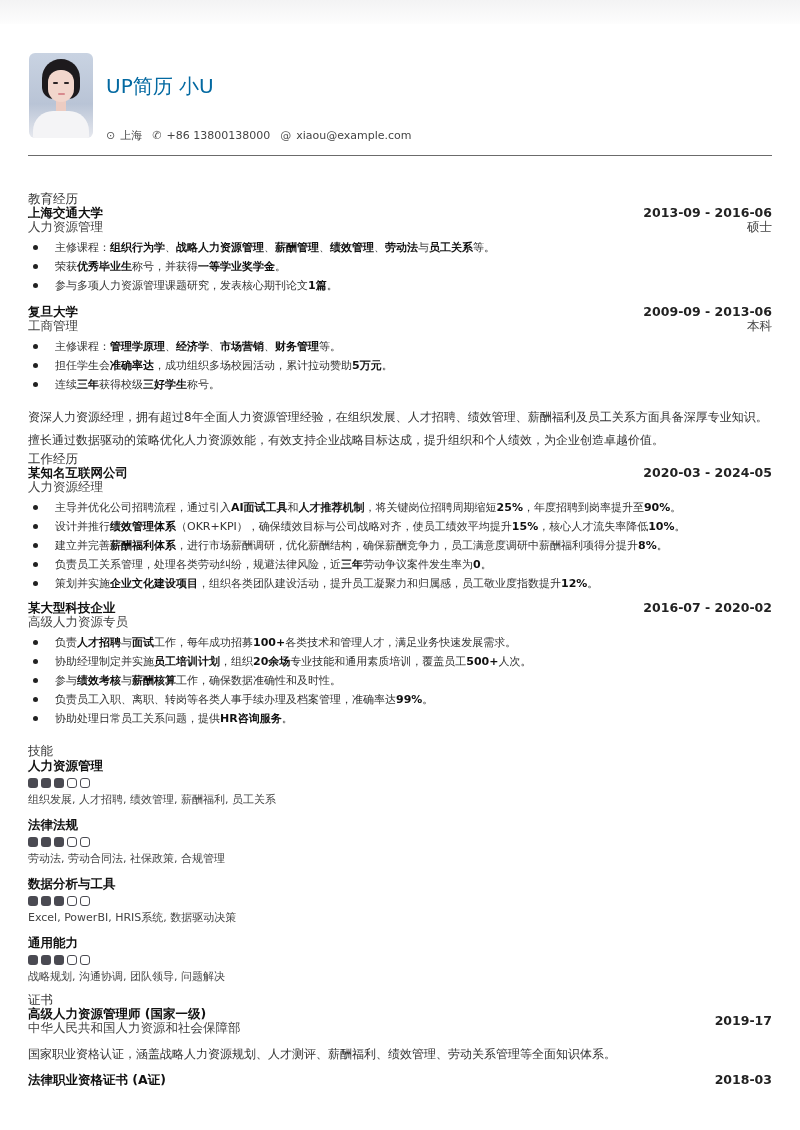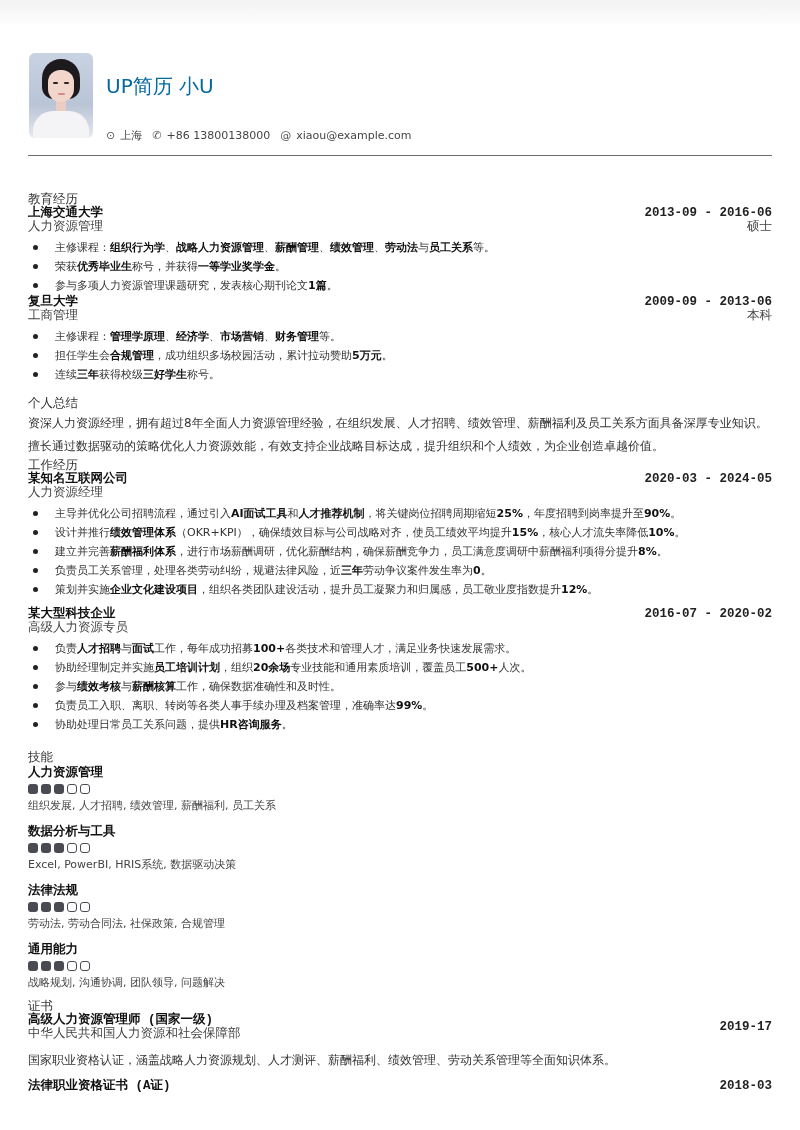--- a/index.html
+++ b/index.html
@@ -35,21 +35,21 @@
     position: absolute; left: 78px; top: 104px;
     font-size: 11px; color: #444; display: flex; align-items: center;
   }
   .contacts .ic { font-size: 11px; color: #555; margin-right: 5px; }
   .contacts .item { display:flex; align-items:center; margin-right: 10px; }
   .divider { position:absolute; left:0; top:131px; width: 744px; height: 1px; background: #6b6b6b; }
 
   
   .section-title { font-size: 12.5px; color: #333; line-height: 14px; }
   .entry { position: relative; }
-  .entry-head { display:flex; justify-content: space-between; align-items: flex-start; font-family: Liberation Mono, monospace; }
+  .entry-head { display:flex; justify-content: space-between; align-items: flex-start; }
   .entry-title { font-size: 12.5px; font-weight: bold; color: #111; line-height: 14px; }
   .entry-sub { font-size: 12.5px; color: #444; line-height: 14px; }
   .entry-right { text-align: right; }
   .entry-date { font-size: 12.5px; font-weight: bold; color: #222; line-height: 14px; }
   .entry-degree { font-size: 12.5px; color: #444; line-height: 14px; }
 
   ul.bullets { list-style: none; margin: 4px 0 0 0; padding: 0; }
   ul.bullets li { position: relative; padding-left: 27px; font-size: 11px; line-height: 19px; color: #333; }
   ul.bullets li::before { content: ""; position:absolute; left: 5px; top: 7px; width: 5px; height: 5px; border-radius: 50%; background: #222; }
   b { color: #111; }
@@ -113,41 +113,40 @@
           <div class="entry-degree">硕士</div>
         </div>
       </div>
       <ul class="bullets">
           <li><span>主修课程：</span><b>组织行为学</b><span>、</span><b>战略人力资源管理</b><span>、</span><b>薪酬管理</b><span>、</span><b>绩效管理</b><span>、</span><b>劳动法</b><span>与</span><b>员工关系</b><span>等。</span></li>
           <li><span>荣获</span><b>优秀毕业生</b><span>称号，并获得</span><b>一等学业奖学金</b><span>。</span></li>
           <li><span>参与多项人力资源管理课题研究，发表核心期刊论文</span><b>1篇</b><span>。</span></li>
         </ul>
     </div>
 
-    <div class="entry" style="">
+    <div class="entry" style="margin-top:10px;">
       <div class="entry-head">
         <div>
           <div class="entry-title">复旦大学</div>
           <div class="entry-sub">工商管理</div>
         </div>
         <div class="entry-right">
           <div class="entry-date">2009-09 - 2013-06</div>
           <div class="entry-degree">本科</div>
         </div>
       </div>
       <ul class="bullets">
           <li><span>主修课程：</span><b>管理学原理</b><span>、</span><b>经济学</b><span>、</span><b>市场营销</b><span>、</span><b>财务管理</b><span>等。</span></li>
-          <li><span>担任学生会</span><b>合规管理</b><span>，成功组织多场校园活动，累计拉动赞助</span><b>5万元</b><span>。</span></li>
+          <li><span>担任学生会</span><b>准确率达</b><span>，成功组织多场校园活动，累计拉动赞助</span><b>5万元</b><span>。</span></li>
           <li><span>连续</span><b>三年</b><span>获得校级</span><b>三好学生</b><span>称号。</span></li>
         </ul>
     </div>
   </div>
 
   <div style="margin-top:12px;">
-    <div class="section-title">个人总结</div>
     <div class="summary">资深人力资源经理，拥有超过8年全面人力资源管理经验，在组织发展、人才招聘、绩效管理、薪酬福利及员工关系方面具备深厚专业知识。擅长通过数据驱动的策略优化人力资源效能，有效支持企业战略目标达成，提升组织和个人绩效，为企业创造卓越价值。</div>
   </div>
 
   <div style="">
     <div class="section-title">工作经历</div>
 
     <div class="entry">
       <div class="entry-head">
         <div>
           <div class="entry-title">某知名互联网公司</div>
@@ -194,40 +193,40 @@
           <div class="dots">
             <span class="dot on"></span>
             <span class="dot on"></span>
             <span class="dot on"></span>
             <span class="dot off"></span>
             <span class="dot off"></span>
           </div>
           <div class="skill-tags">组织发展, 人才招聘, 绩效管理, 薪酬福利, 员工关系</div>
         </div>
         <div style="margin-top: 9px;">
+          <div class="skill-name">法律法规</div>
+          <div class="dots">
+            <span class="dot on"></span>
+            <span class="dot on"></span>
+            <span class="dot on"></span>
+            <span class="dot off"></span>
+            <span class="dot off"></span>
+          </div>
+          <div class="skill-tags">劳动法, 劳动合同法, 社保政策, 合规管理</div>
+        </div>
+        <div style="margin-top: 9px;">
           <div class="skill-name">数据分析与工具</div>
           <div class="dots">
             <span class="dot on"></span>
             <span class="dot on"></span>
             <span class="dot on"></span>
             <span class="dot off"></span>
             <span class="dot off"></span>
           </div>
           <div class="skill-tags">Excel, PowerBI, HRIS系统, 数据驱动决策</div>
-        </div>
-        <div style="margin-top: 9px;">
-          <div class="skill-name">法律法规</div>
-          <div class="dots">
-            <span class="dot on"></span>
-            <span class="dot on"></span>
-            <span class="dot on"></span>
-            <span class="dot off"></span>
-            <span class="dot off"></span>
-          </div>
-          <div class="skill-tags">劳动法, 劳动合同法, 社保政策, 合规管理</div>
         </div>
         <div style="margin-top: 9px;">
           <div class="skill-name">通用能力</div>
           <div class="dots">
             <span class="dot on"></span>
             <span class="dot on"></span>
             <span class="dot on"></span>
             <span class="dot off"></span>
             <span class="dot off"></span>
           </div>

